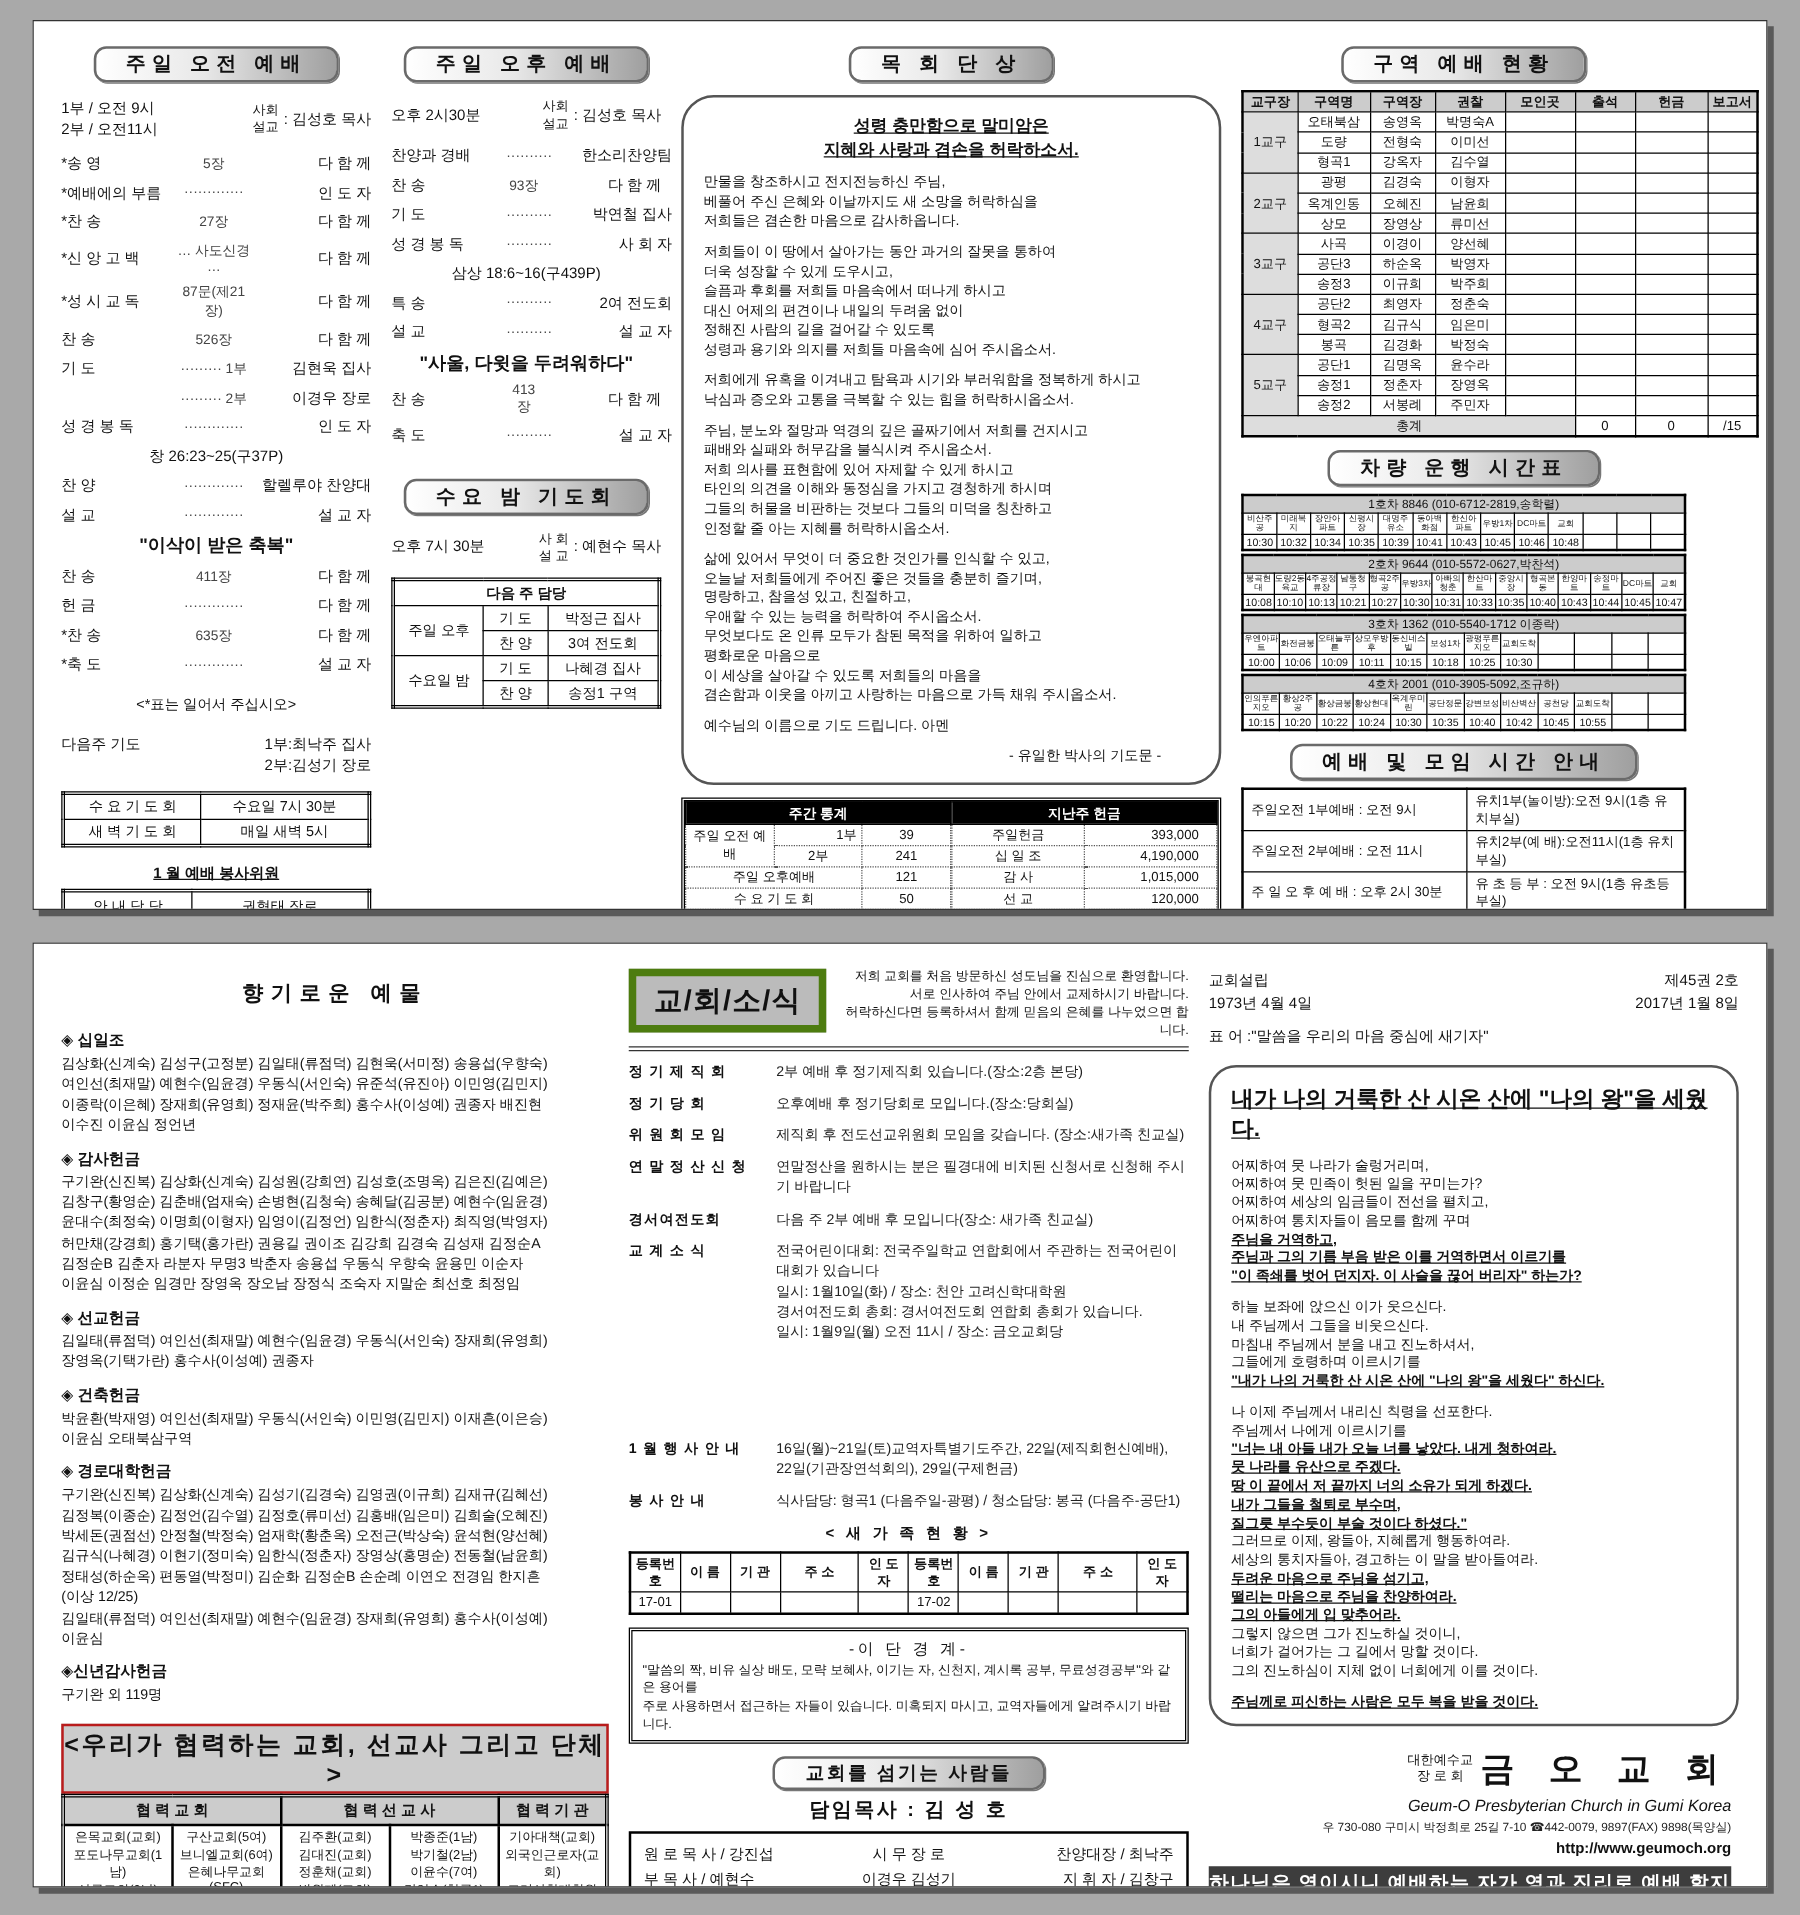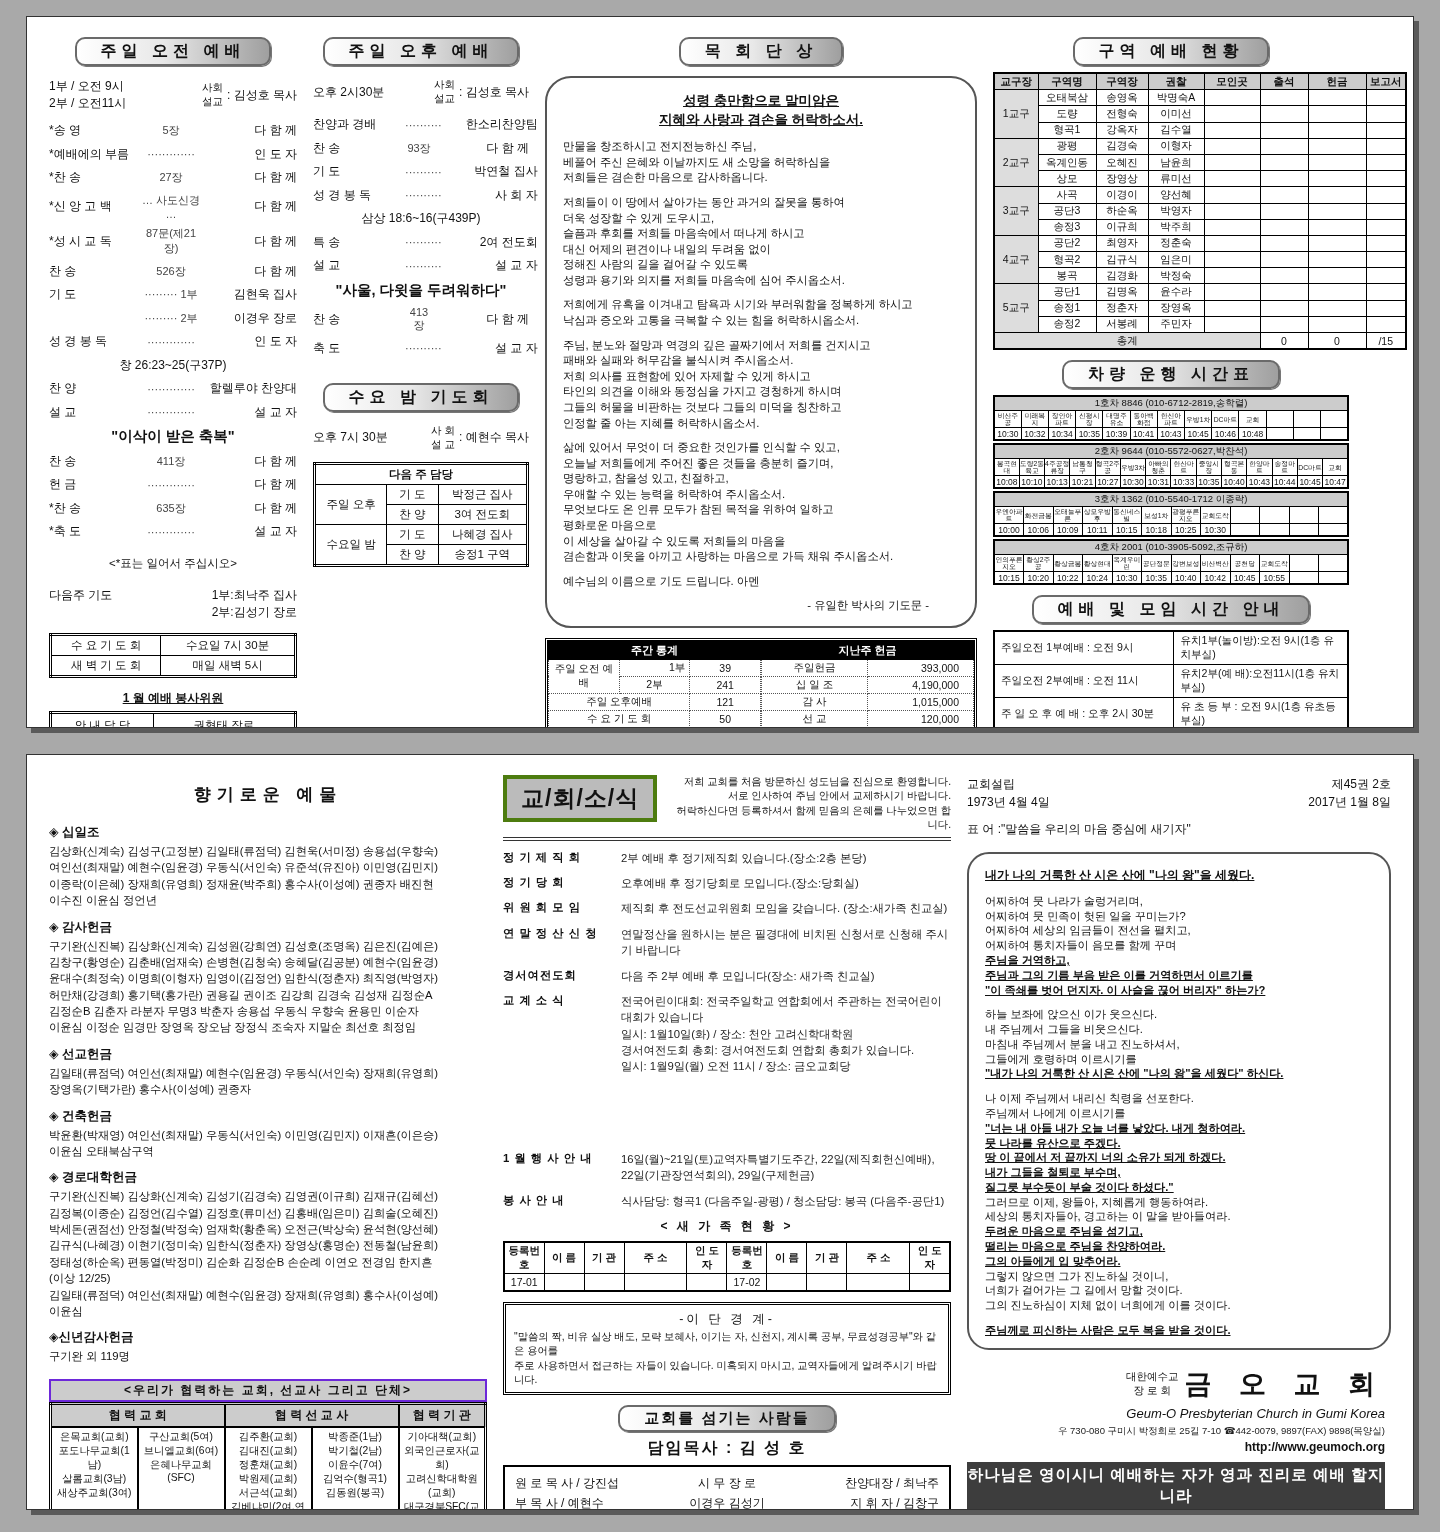--- a/index.html
+++ b/index.html
@@ -50,43 +50,43 @@
   .bus .stop{font-size:6.8px;line-height:1.05;height:16px;word-break:break-all;}
   
   .tinfo{width:100%;border:2px solid #000;table-layout:fixed;}
   .tinfo td{border:1px solid #000;font-size:10.6px;padding:2px 6px;height:15px;overflow:hidden;}
   
   .gifts h2{text-align:center;font-size:17px;letter-spacing:6px;margin:8px 0 18px;font-weight:bold;}
   .gsec{margin:10px 0;}
   .gsec .gt{font-weight:bold;font-size:12.5px;margin-bottom:2px;}
   .gsec .gl{font-size:11.3px;line-height:1.45;white-space:pre-line;}
   .coop{margin-top:14px;}
-  .coopttl{background:#ccc;border:2px solid #6d28d9;text-align:center;font-weight:bold;font-size:12px;letter-spacing:2px;padding:1px 0;}
+  .coopttl{background:#ccc;border:2px solid #b91c1c;text-align:center;font-weight:bold;font-size:20px;letter-spacing:2px;padding:1px 0;}
   .cooptbl{width:100%;border:3px double #000;table-layout:fixed;}
   .cooptbl td,.cooptbl th{border:2px double #000;font-size:10.3px;text-align:center;padding:2px;vertical-align:top;}
   .cooptbl th{background:#ccc;font-size:12px;}
   .newsbar{display:flex;align-items:flex-start;gap:10px;border-bottom:4px double #333;padding-bottom:4px;margin-bottom:8px;}
-  .newshdr{background:#bbb;border:4px solid #4d7c0f;font-size:23px;font-weight:bold;padding:4px 14px;letter-spacing:1px;}
+  .newshdr{background:#bbb;border:6px solid #4d7c0f;font-size:23px;font-weight:bold;padding:4px 14px;letter-spacing:1px;}
   .welcome{font-size:10.3px;text-align:right;flex:1;white-space:pre-line;line-height:1.4;}
   .nitem{display:flex;margin:9px 0;font-size:11.3px;}
   .nlab{width:118px;font-weight:bold;flex-shrink:0;letter-spacing:1px;}
   .nbody{flex:1;white-space:pre-line;line-height:1.45;color:#222;}
   .nftbl{width:100%;border:2px solid #000;table-layout:fixed;margin:6px 0;}
   .nftbl td,.nftbl th{border:1px solid #000;font-size:10.5px;text-align:center;padding:1px 2px;height:14px;}
   .heresy{border:3px double #000;padding:4px 8px;margin:10px 0;}
   .heresy .ht{text-align:center;font-size:12.5px;letter-spacing:3px;margin:2px 0;}
   .heresy .hb{font-size:10.3px;line-height:1.4;white-space:pre-line;}
   .pastorline{text-align:center;font-size:16px;font-weight:bold;letter-spacing:2px;margin:6px 0;}
   .servetbl{border:2px solid #000;display:flex;padding:6px 10px;gap:8px;}
   .servetbl .sc{flex:1;font-size:12px;line-height:1.7;white-space:pre-line;}
   .mast{display:flex;justify-content:space-between;font-size:12px;margin-bottom:10px;}
   .mast .pre{line-height:1.5;}
   .motto{font-size:12px;margin:6px 0 14px;}
   .psbox{border:2px solid #555;border-radius:22px;padding:10px 16px;font-size:11.2px;line-height:1.32;}
-  .pstitle{font-weight:bold;font-size:12px;text-decoration:underline;margin:4px 0 10px;}
+  .pstitle{font-weight:bold;font-size:18px;text-decoration:underline;margin:4px 0 10px;}
   .pl{min-height:14px;}
   .pl.em{font-weight:bold;text-decoration:underline;}
   .pl.gap{min-height:10px;}
   .churchblk{text-align:right;margin-top:16px;padding-right:6px;}
   .cname{display:flex;justify-content:flex-end;align-items:center;gap:6px;}
   .denom{font-size:10.5px;white-space:pre-line;text-align:center;line-height:1.3;}
   .cbig{font-size:27px;font-weight:bold;letter-spacing:10px;}
   .ceng{font-style:italic;font-size:13px;margin-top:4px;}
   .caddr{font-size:9.5px;margin-top:4px;color:#222;}
   .curl{font-size:12px;font-weight:bold;margin-top:2px;}

